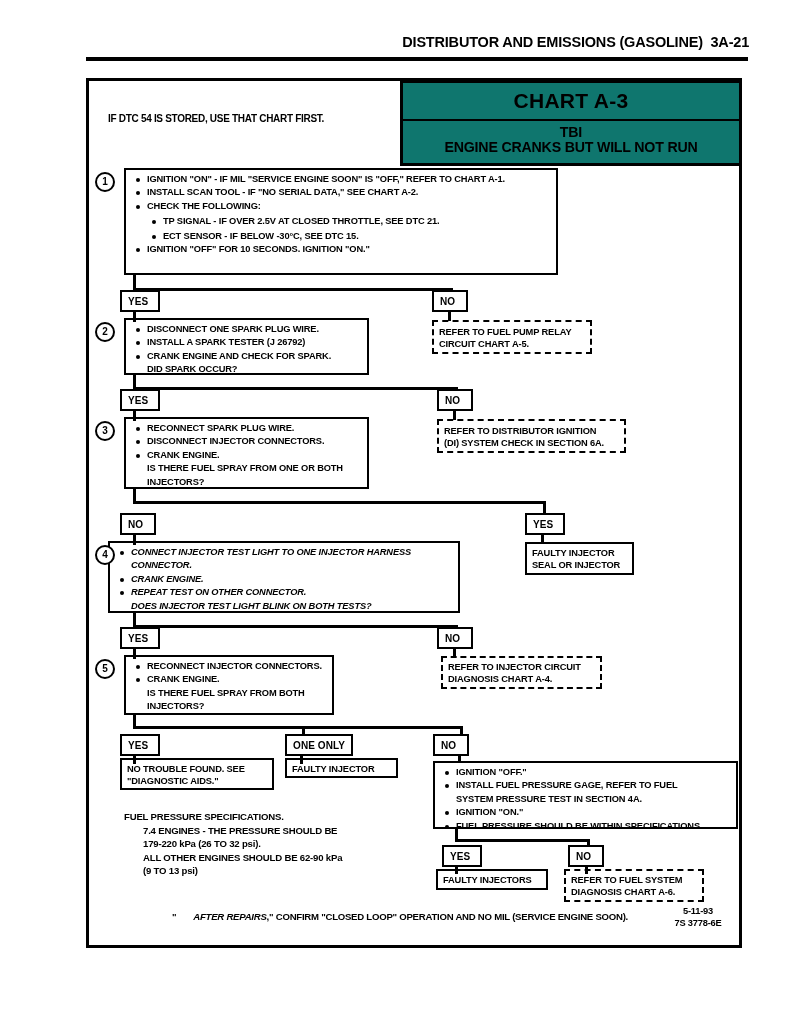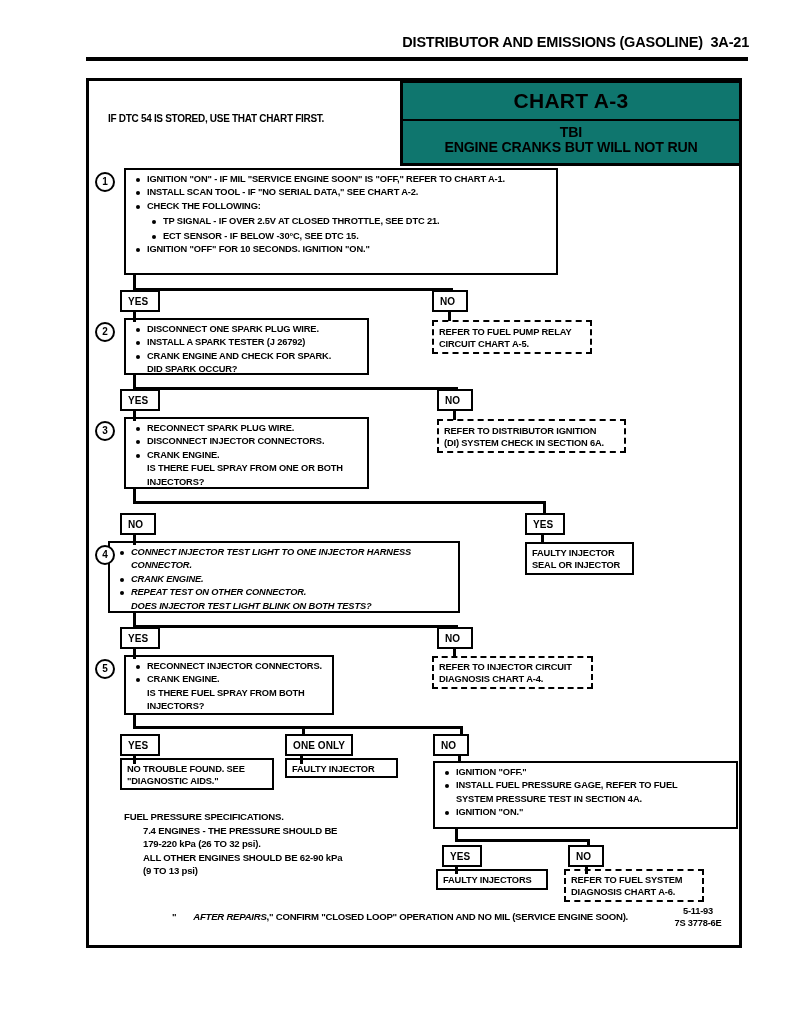--- a/index.html
+++ b/index.html
@@ -216,21 +216,21 @@
 
 <div class="abs vline" style="left:133px;top:613px;height:15px;"></div>
 <div class="abs hline" style="left:133px;top:625px;width:325px;"></div>
 <div class="abs vline" style="left:455px;top:625px;height:13px;"></div>
 
 <div class="abs dec" style="left:120px;top:627px;width:40px;">YES</div>
 <div class="abs dec" style="left:437px;top:627px;width:36px;">NO</div>
 <div class="abs vline" style="left:133px;top:648px;height:11px;"></div>
 <div class="abs vline" style="left:453px;top:648px;height:9px;"></div>
 
-<div class="abs box dashed" style="left:432px;top:656px;width:161px;height:33px;padding:3px 5px;">
+<div class="abs box dashed" style="left:441px;top:656px;width:161px;height:33px;padding:3px 5px;">
   <div>REFER TO INJECTOR CIRCUIT</div>
   <div>DIAGNOSIS CHART A-4.</div>
 </div>
 
 <div class="abs stepnum" style="left:95px;top:659px;">5</div>
 <div class="abs box thick box-pad" style="left:124px;top:655px;width:210px;height:60px;">
   <ul class="bl">
     <li>RECONNECT INJECTOR CONNECTORS.</li>
     <li>CRANK ENGINE.</li>
     <li class="nob">IS THERE FUEL SPRAY FROM BOTH</li>
@@ -259,20 +259,21 @@
 <div class="abs box" style="left:285px;top:758px;width:113px;height:20px;padding:3px 5px;">
   <div>FAULTY INJECTOR</div>
 </div>
 
 <div class="abs box thick box-pad" style="left:433px;top:761px;width:305px;height:68px;">
   <ul class="bl">
     <li>IGNITION "OFF."</li>
     <li>INSTALL FUEL PRESSURE GAGE, REFER TO FUEL</li>
     <li class="nob">SYSTEM PRESSURE TEST IN SECTION 4A.</li>
     <li>IGNITION "ON."</li>
+    <li>FUEL PRESSURE SHOULD BE WITHIN SPECIFICATIONS.</li>
   </ul>
 </div>
 
 <div class="abs vline" style="left:455px;top:829px;height:13px;"></div>
 <div class="abs hline" style="left:455px;top:839px;width:135px;"></div>
 <div class="abs vline" style="left:587px;top:839px;height:11px;"></div>
 
 <div class="abs dec" style="left:442px;top:845px;width:40px;">YES</div>
 <div class="abs dec" style="left:568px;top:845px;width:36px;">NO</div>
 <div class="abs vline" style="left:455px;top:866px;height:8px;"></div>

